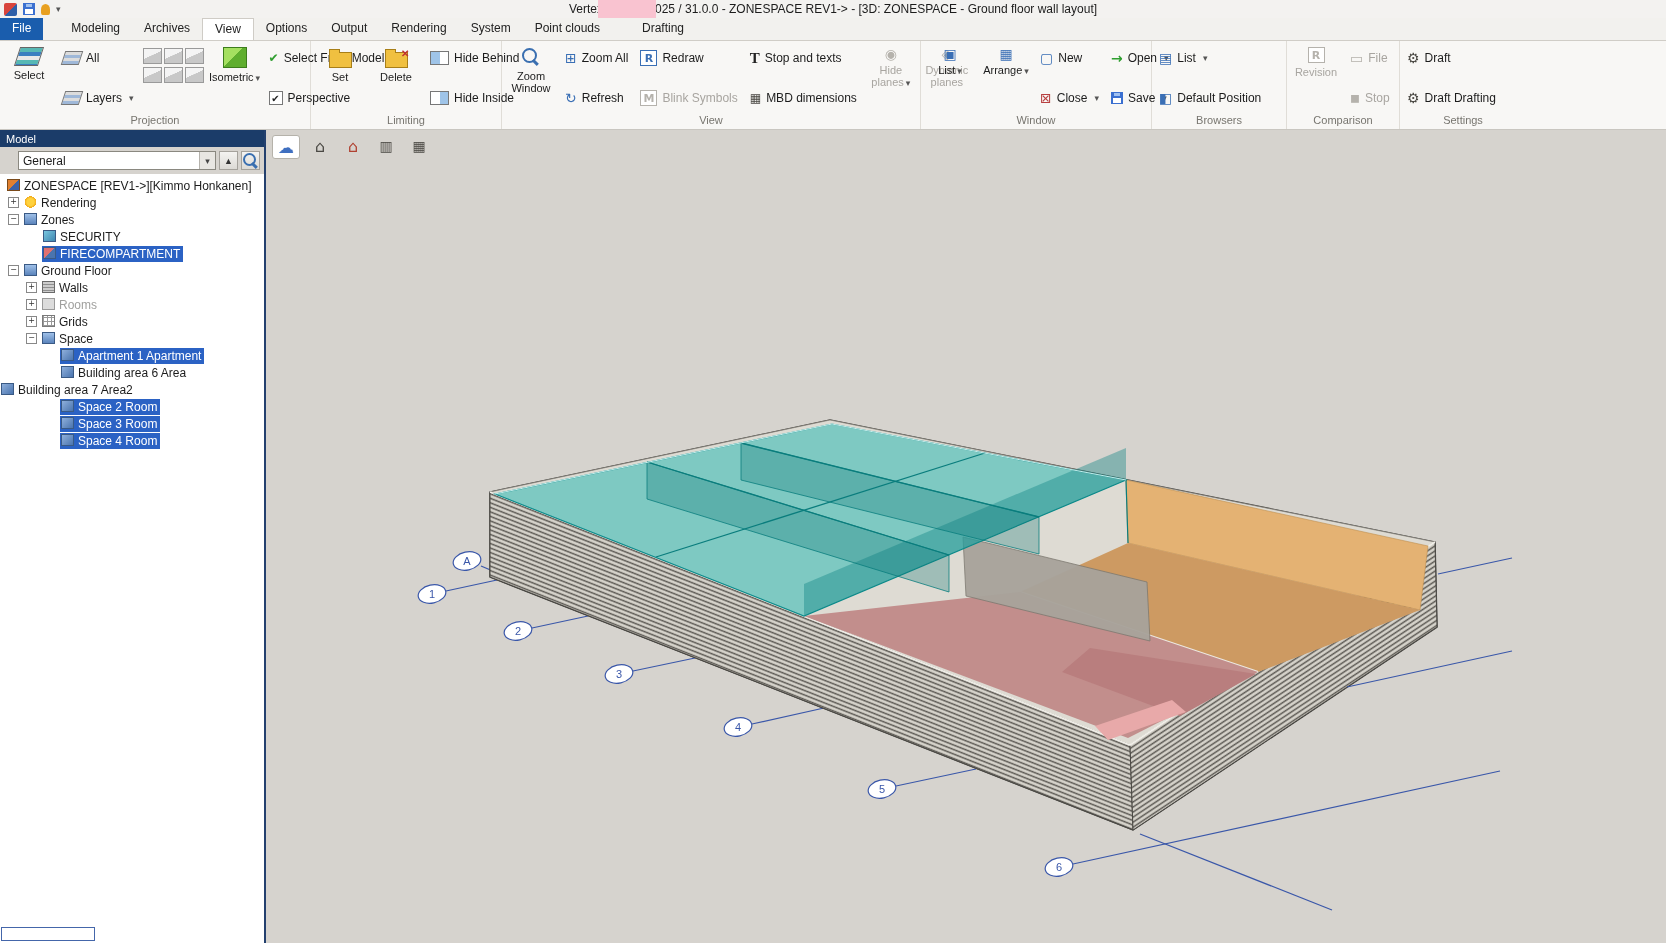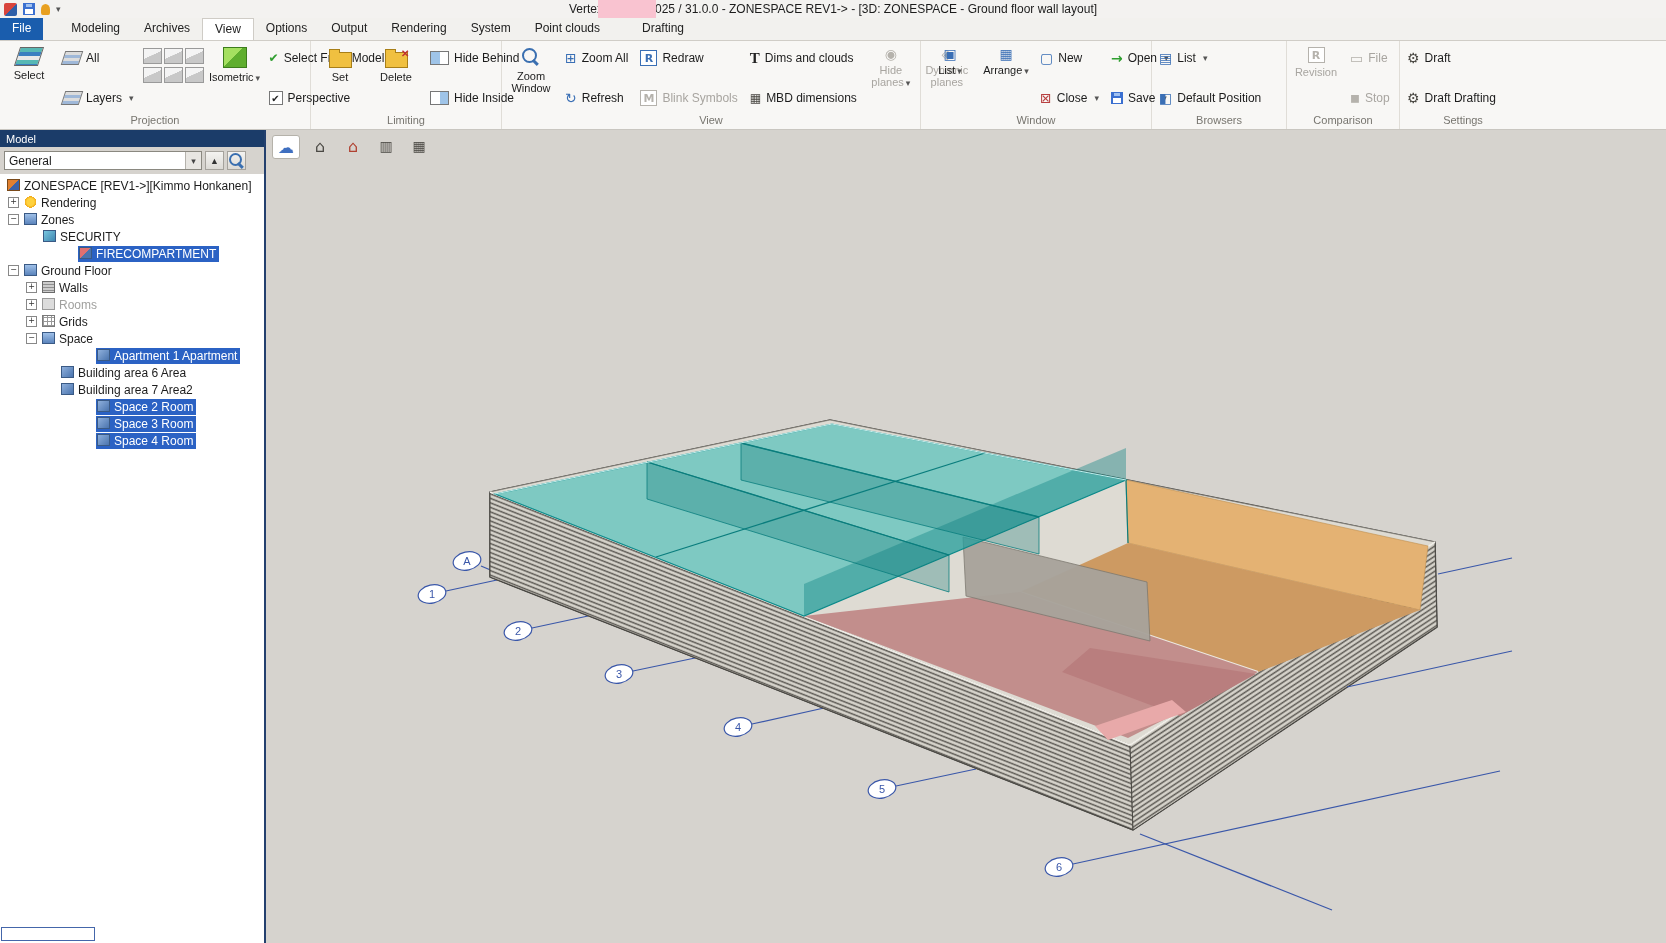--- a/index.html
+++ b/index.html
@@ -66,32 +66,32 @@
   .mag::before{content:"";position:absolute;width:9px;height:9px;border:2px solid #3a6fb0;border-radius:50%;left:1px;top:1px;}
   .mag::after{content:"";position:absolute;width:7px;height:2.5px;background:#3a6fb0;transform:rotate(45deg);left:9px;top:12px;}
   .mag.big{width:20px;height:20px;}
   .mag.big::before{width:11px;height:11px;}
   .mag.big::after{left:11px;top:14px;}
 
   
   .panel{position:absolute;left:0;top:130px;bottom:0;width:266px;display:flex;flex-direction:column;
          border-right:2px solid #23406e;background:#d6d3ce;box-sizing:border-box;}
   .panel-header{height:17px;background:#1b3c69;color:#fff;font-size:11px;display:flex;align-items:center;padding-left:6px;}
-  .panel-tools{height:27px;display:flex;align-items:center;gap:3px;padding:0 4px;background:#d6d3ce;}
+  .panel-tools{height:27px;display:flex;align-items:center;gap:3px;padding:0 4px;background:#d6d3ce;justify-content:flex-end;}
   .combo{flex:0 0 198px;height:19px;background:#fff;border:1px solid #8a8880;display:flex;align-items:center;
          justify-content:space-between;font-size:12px;padding-left:4px;box-sizing:border-box;}
   .combo .cc{width:15px;height:100%;background:#e8e6e2;border-left:1px solid #b5b2ac;display:flex;align-items:center;justify-content:center;font-size:9px;color:#444;}
   .tbtn{width:19px;height:19px;border:1px solid #a5a29c;background:linear-gradient(#f4f3f1,#dcdad5);
         display:flex;align-items:center;justify-content:center;font-size:9px;color:#333;box-sizing:border-box;}
   .tree{flex:1;background:#fff;position:relative;overflow:hidden;padding-top:3px;font-size:12px;}
   .trow{height:17px;display:flex;align-items:center;white-space:nowrap;}
   .exp{width:9px;height:9px;border:1px solid #888;background:#fff;font-size:8px;line-height:7px;text-align:center;
        margin-right:4px;flex:0 0 9px;font-family:"DejaVu Sans",sans-serif;color:#333;}
   .hl{display:flex;align-items:flex-start;padding:1px 3px 1px 1px;}
-  .trow.sel .hl{background:#2b62c4;color:#fff;margin-left:36px;}
+  .trow.sel .hl{background:#2b62c4;color:#fff;}
   .trow.gray .tl{color:#a0a09e;}
   .ti{width:13px;height:12px;margin-right:4px;border:1px solid #3a5a85;display:inline-block;flex:0 0 13px;box-sizing:border-box;}
   .ti-root{background:linear-gradient(135deg,#e08030 50%,#3a62a8 50%);border-color:#7a4a1a;}
   .ti-sun{border:none;background:radial-gradient(circle,#ffd23e 40%,#f0a818 65%,rgba(0,0,0,0) 66%);}
   .ti-folder{background:linear-gradient(180deg,#9fc0e8,#5b84bc);}
   .ti-zone{background:linear-gradient(135deg,#79c7e0,#3f86b0);}
   .ti-zone2{background:linear-gradient(135deg,#e07070 50%,#4a74ae 50%);}
   .ti-wall{background:repeating-linear-gradient(180deg,#cccccc 0 2px,#8f8f8f 2px 3px);border-color:#6a6a6a;}
   .ti-rooms{background:#dcdcdc;border-color:#9a9a9a;}
   .ti-grid{background:#fff;border-color:#7a7a7a;
@@ -232,21 +232,21 @@
             <span>Redraw</span>
           </div>
           <div class="sbtn dis">
             <span class="g boxed gray">M</span>
             <span>Blink Symbols</span>
           </div>
         </div>
         <div class="vcol">
           <div class="sbtn">
             <span class="g serif">T</span>
-            <span>Dims and clouds</span>
+            <span>Stop and texts</span>
           </div>
           <div class="sbtn">
             <span class="g dark sm">▦</span>
             <span>MBD dimensions</span>
           </div>
         </div>
         <div class="bbtn dis">
           <span class="g gray">◉</span>
           <span class="blab"><span>Hide planes</span><span class="car">▾</span></span>
         </div>
@@ -452,21 +452,21 @@
           </span>
       </div>
 
       <div class="trow" style="padding-left:60px">
         <span class="hl">
             <span class="ti ti-space"></span>
         <span class="tl">Building area 6 Area</span>
           </span>
       </div>
 
-      <div class="trow" style="padding-left:60px">
+      <div class="trow" style="">
         <span class="hl">
             <span class="ti ti-space"></span>
         <span class="tl">Building area 7 Area2</span>
           </span>
       </div>
 
       <div class="trow sel" style="padding-left:60px">
         <span class="hl">
             <span class="ti ti-space"></span>
         <span class="tl">Space 2 Room</span>

